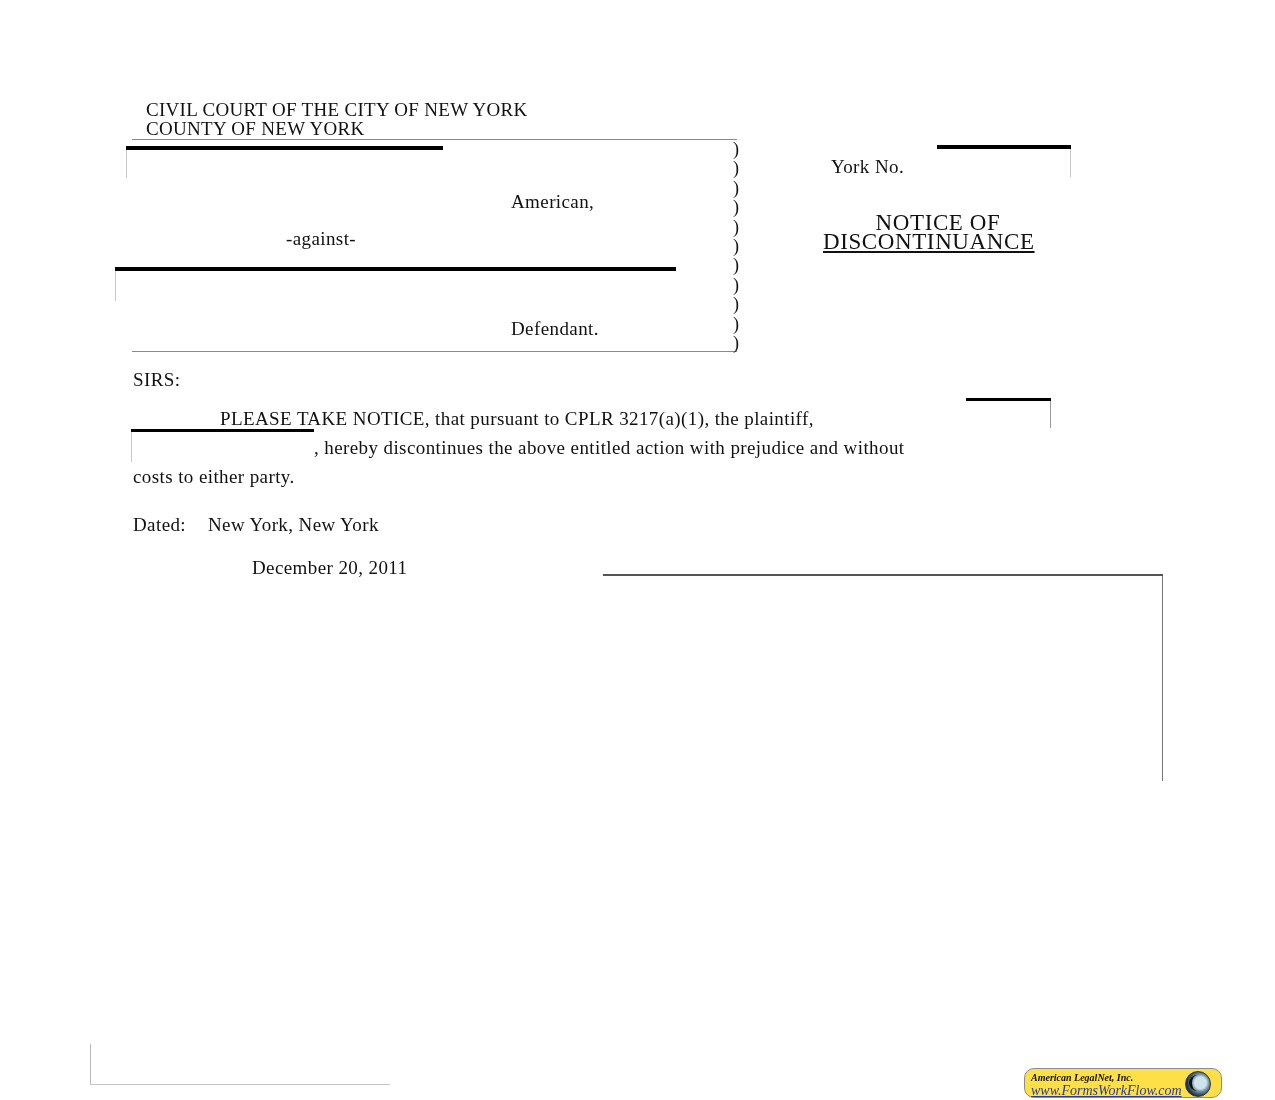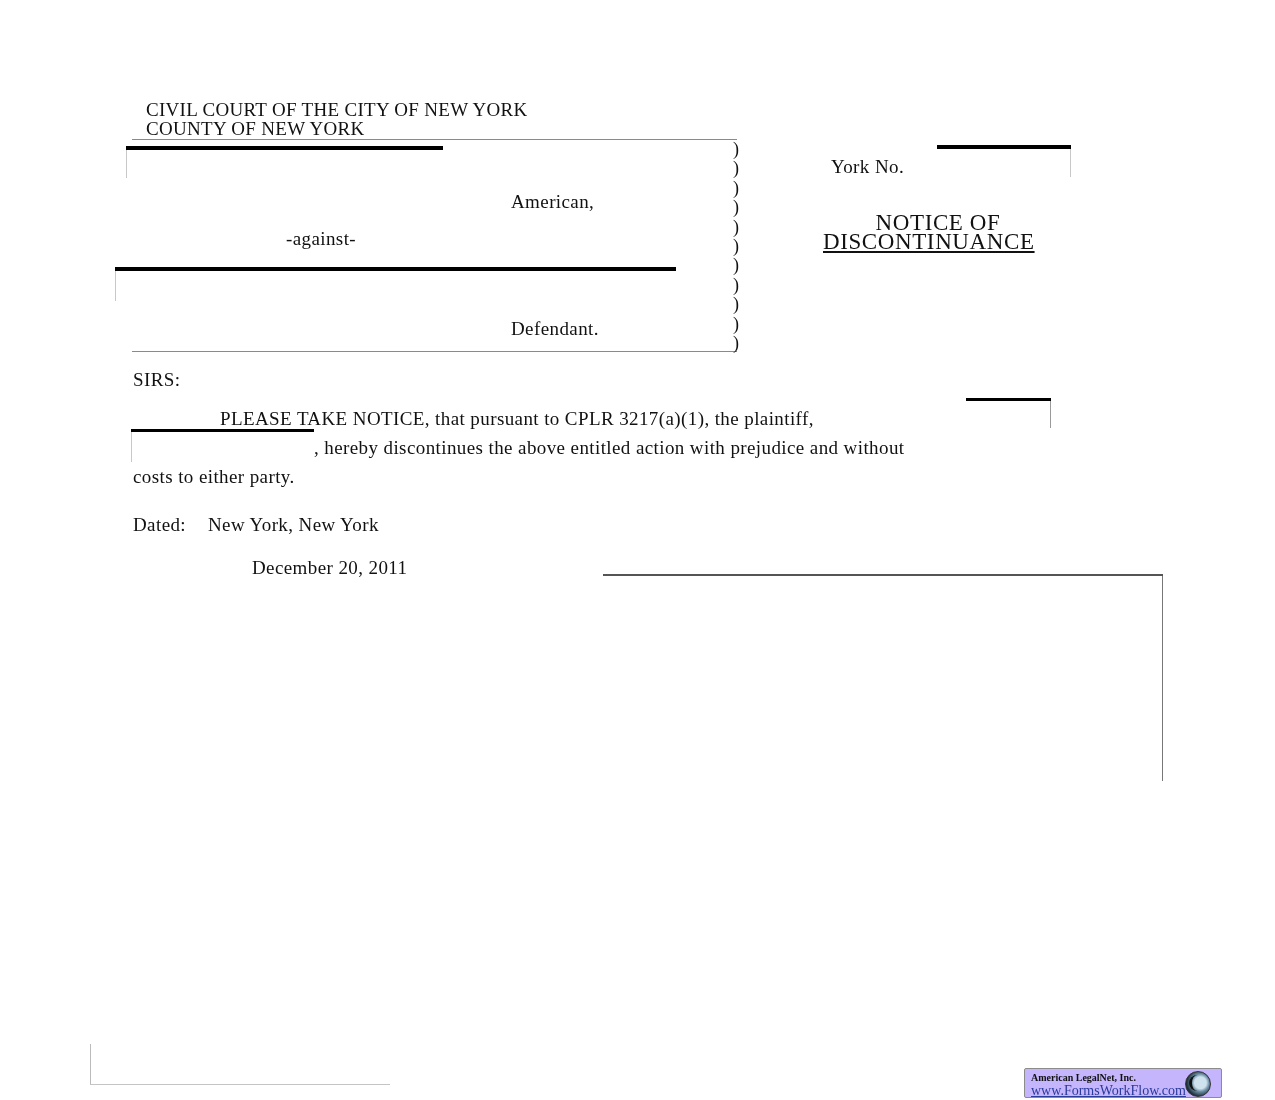--- a/index.html
+++ b/index.html
@@ -11,21 +11,21 @@
   .abs { position: absolute; }
   .txt { font-size: 19px; line-height: 20px; white-space: nowrap; letter-spacing: 0.4px; }
   .court { font-size: 19px; line-height: 19px; letter-spacing: 0.3px; margin-left: 11px; }
   .field-line { position: absolute; background: #000; }
   .thin-line { position: absolute; background: #8a8a8a; }
   .vert-faint { position: absolute; width: 1px; background: #c8c8c8; }
   .paren { position: absolute; left: 733px; font-size: 18px; line-height: 19.4px; font-family: "Liberation Serif", serif; }
   .title-bold { font-weight: normal; font-size: 23px; letter-spacing: 0.6px; }
   .logo-box {
     position: absolute; left: 1024px; top: 1068px; width: 196px; height: 28px;
-    border: 1px solid #8c8c8c; border-radius: 2px; background: #c4b5fd;
+    border: 1px solid #8c8c8c; border-radius: 10px; background: #fde047; font-style: italic;
   }
   .logo-name { position: absolute; left: 6px; top: 3px; font-size: 10px; font-weight: bold; color: #111; font-family: "Liberation Serif", serif; }
   .logo-url { position: absolute; left: 6px; top: 14px; font-size: 14px; color: #2a3b9a; text-decoration: underline; font-family: "Liberation Serif", serif; }
   .logo-globe {
     position: absolute; left: 160px; top: 2px; width: 24px; height: 24px; border-radius: 50%;
     background: radial-gradient(circle at 60% 45%, #cfe3ef 0 30%, #6d8fa6 45%, #1e2f3a 70%);
     border: 1px solid #333;
   }
   .logo-globe::after {
     content: ""; position: absolute; left: 3px; top: 3px; width: 14px; height: 16px;

